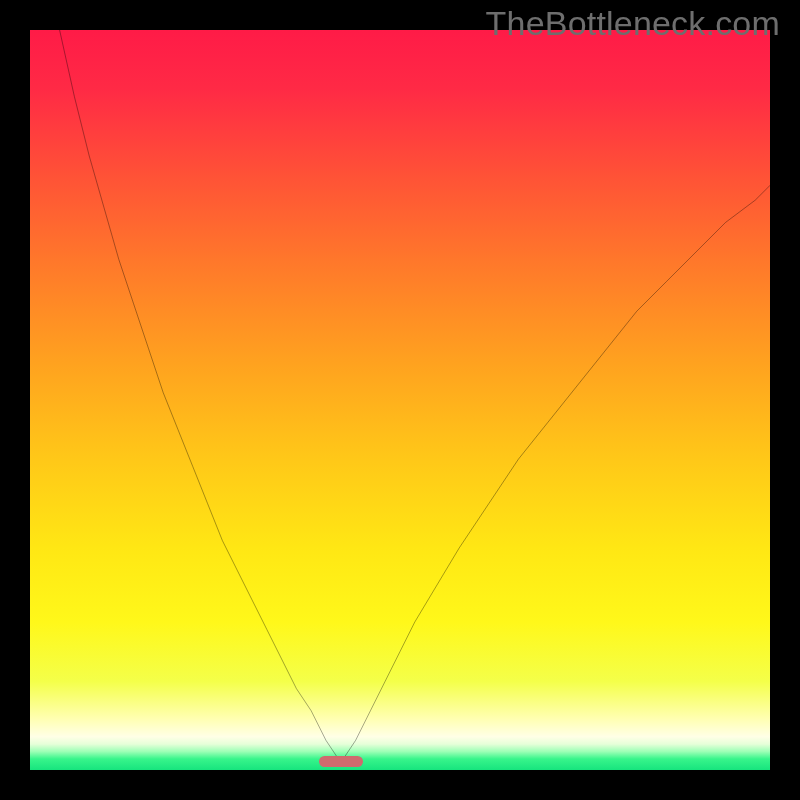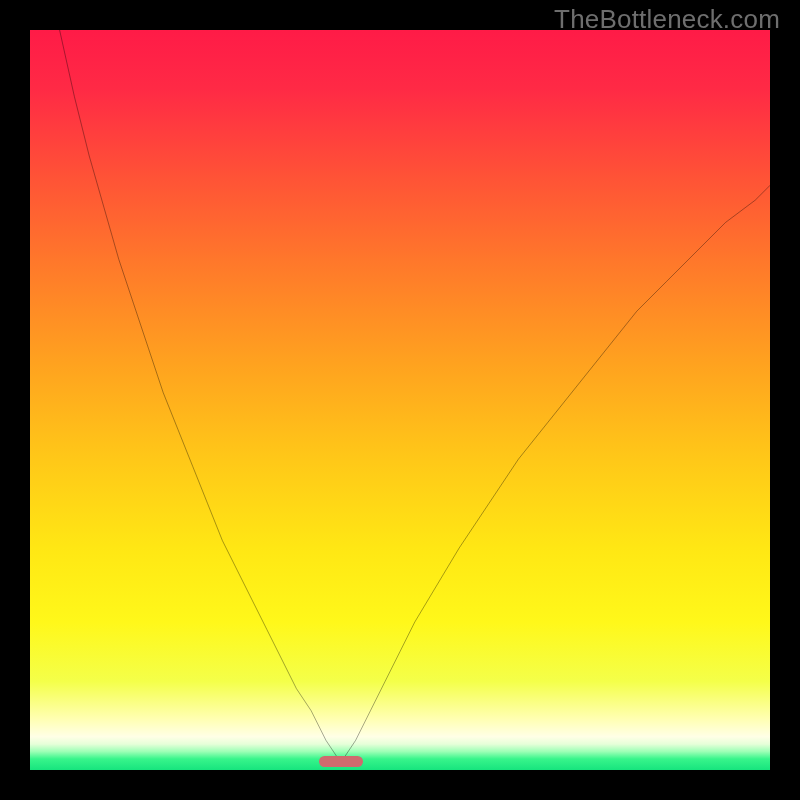--- a/index.html
+++ b/index.html
@@ -31,21 +31,21 @@
   }
   .curves {
     position: absolute;
     inset: 0;
   }
   .watermark {
     position: absolute;
     top: 4px;
     right: 20px;
     color: #6e6e6e;
-    font-size: 26px;
+    font-size: 34px;
     letter-spacing: 0.2px;
     font-weight: 400;
   }
   .marker {
     position: absolute;
     background: #cf6b6e;
     border-radius: 6px;
   }
 </style>
 </head>

